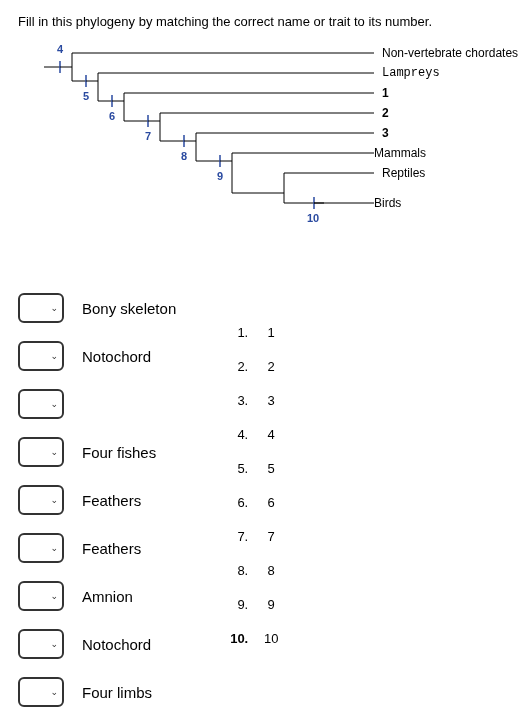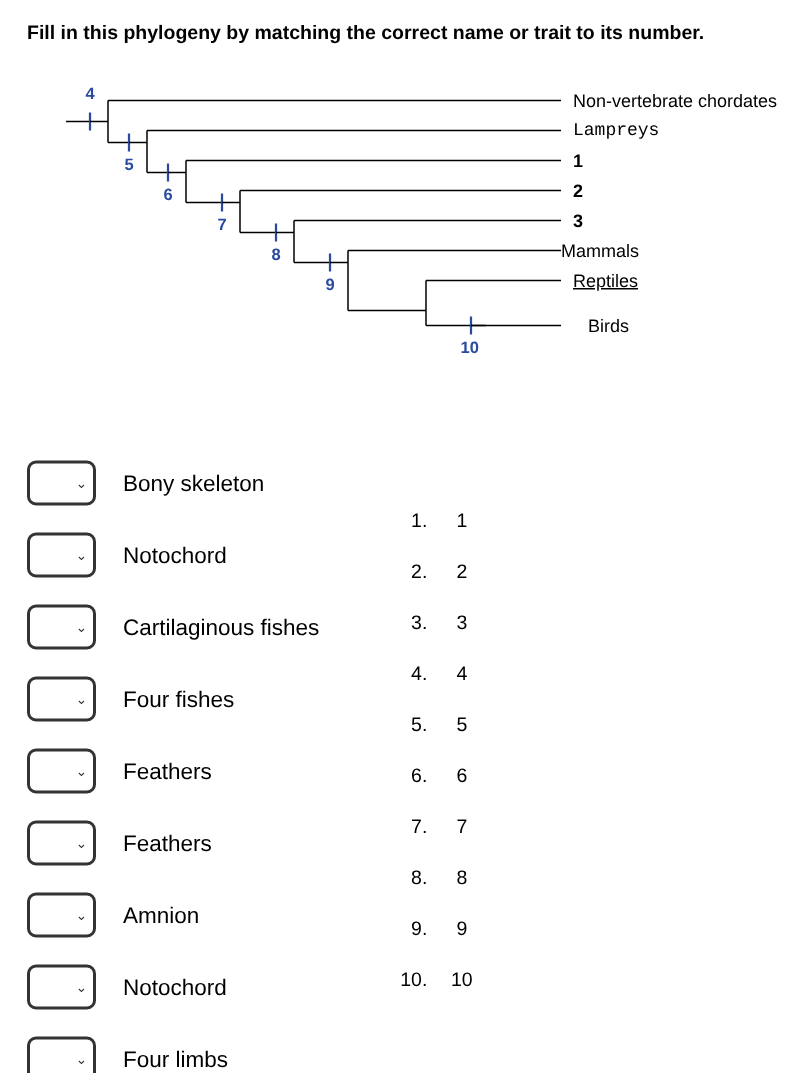--- a/index.html
+++ b/index.html
@@ -6,22 +6,22 @@
     body {
       font-family: Arial, Helvetica, sans-serif;
       font-size: 13px;
       color: #000;
       width: 528px;
       background: #fff;
       padding: 14px 18px;
     }
     .instruction {
       font-size: 13px;
-      font-weight: 700;
-      margin-bottom: 18px;
+      font-weight: 400;
+      margin-bottom: 4px;
     }
     .phylo-wrap {
       position: relative;
       width: 480px;
       height: 220px;
       margin-left: 6px;
     }
     .phylo-wrap svg { position: absolute; top: 0; left: 0; }
     .tip-label {
       position: absolute;
@@ -84,21 +84,21 @@
       font-size: 13px;
       padding-top: 32px;
     }
     .key-row {
       display: flex;
       align-items: center;
       margin-bottom: 19px;
     }
     .key-num { width: 32px; text-align: right; font-weight: 400; }
     .key-val { width: 30px; text-align: center; margin-left: 8px; }
-    .key-row-last .key-num { font-weight: 400; }
+    .key-row-last .key-num { font-weight: 700; }
   </style>
 </head>
 <body>
 
 <div class="instruction">Fill in this phylogeny by matching the correct name or trait to its number.</div>
 
 <div class="phylo-wrap">
   <svg width="480" height="220" viewBox="0 0 480 220">
     <g stroke="#000" stroke-width="1" fill="none">
 
@@ -165,22 +165,22 @@
       <line x1="290" y1="170" x2="350" y2="170"></line>
     </g>
   </svg>
 
   <span class="tip-label" style="left:358px; top:13px;">Non-vertebrate chordates</span>
   <span class="tip-label" style="left:358px; top:33px;font-family:Liberation Mono, monospace;">Lampreys</span>
   <span class="tip-label tip-bold" style="left:358px; top:53px;">1</span>
   <span class="tip-label tip-bold" style="left:358px; top:73px;">2</span>
   <span class="tip-label tip-bold" style="left:358px; top:93px;">3</span>
   <span class="tip-label" style="left:350px; top:113px;">Mammals</span>
-  <span class="tip-label" style="left:358px; top:133px;text-decoration:underline;">Reptiles</span>
-  <span class="tip-label" style="left:368px; top:163px;">Birds</span>
+  <span class="tip-label" style="left:358px; top:133px;">Reptiles</span>
+  <span class="tip-label" style="left:350px; top:163px;">Birds</span>
 
   <span class="num-label" style="left:33px; top:10px;">4</span>
   <span class="num-label" style="left:59px; top:57px;">5</span>
   <span class="num-label" style="left:85px; top:77px;">6</span>
   <span class="num-label" style="left:121px; top:97px;">7</span>
   <span class="num-label" style="left:157px; top:117px;">8</span>
   <span class="num-label" style="left:193px; top:137px;">9</span>
   <span class="num-label" style="left:283px; top:179px;">10</span>
 </div>
 
@@ -201,21 +201,20 @@
         <span class="select-chevron">⌄</span>
       </div>
       <span class="trait-label">Notochord</span>
     </div>
 
     <div class="trait-row">
       <div class="select-wrapper">
         <select class="trait-select"></select>
         <span class="select-chevron">⌄</span>
       </div>
-      <span class="trait-label">Cartilaginous fishes</span>
     </div>
 
     <div class="trait-row">
       <div class="select-wrapper">
         <select class="trait-select"></select>
         <span class="select-chevron">⌄</span>
       </div>
       <span class="trait-label">Four fishes</span>
     </div>
 

